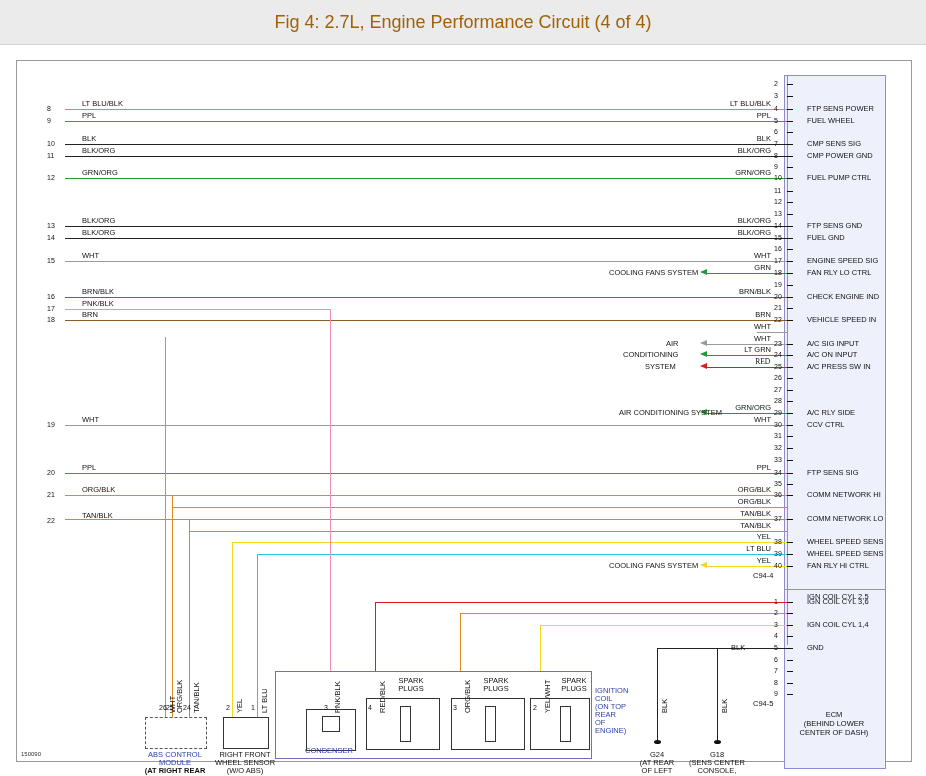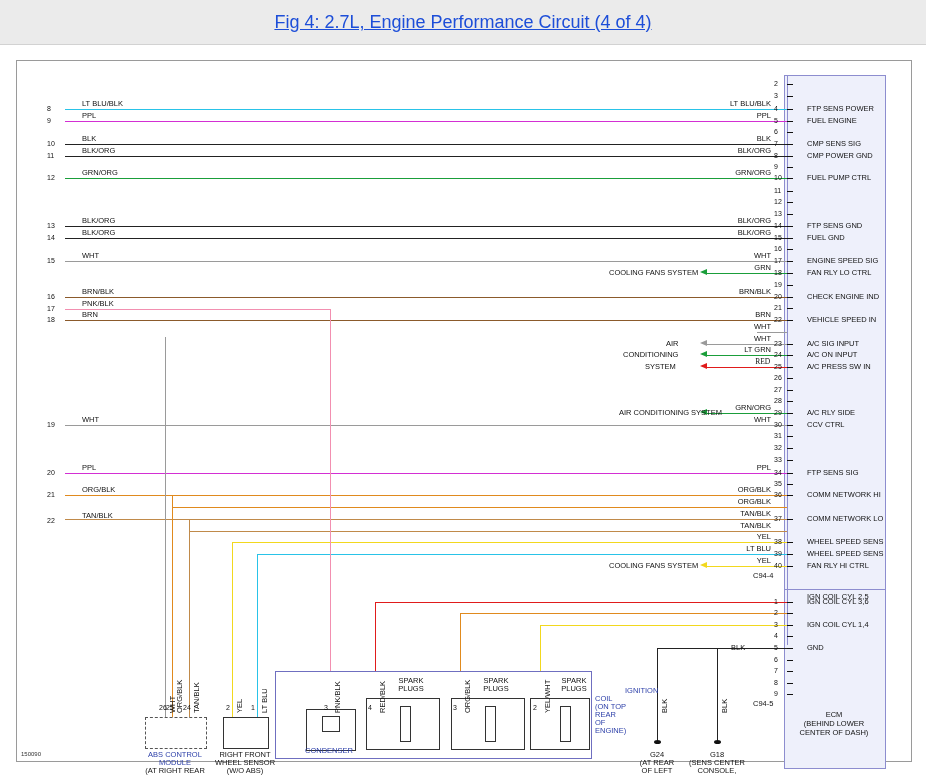--- a/index.html
+++ b/index.html
@@ -1,19 +1,19 @@
 <!DOCTYPE html>
 <html><head>
 <meta charset="utf-8">
 <style>
   html,body{margin:0;padding:0;background:#ffffff;}
   body{width:926px;height:776px;font-family:"Liberation Sans",sans-serif;overflow:hidden;}
   #root{position:relative;width:926px;height:776px;}
   .titlebar{position:absolute;left:0;top:0;width:926px;height:44px;background:#ebebeb;border-bottom:1px solid #d2d2d2;}
-  .titlebar .t{position:absolute;left:0;top:0;width:926px;line-height:44px;text-align:center;font-size:18px;color:#1d4ed8;text-decoration:underline;}
+  .titlebar .t{position:absolute;left:0;top:0;width:926px;line-height:44px;text-align:center;font-size:18px;color:#a16207;}
   .canvas{position:absolute;left:16px;top:60px;width:894px;height:700px;background:#fff;border:1px solid #9a9a9a;}
   .lbl{position:absolute;font-size:7.5px;color:#111;white-space:nowrap;line-height:8px;}
   .lbl.blue{color:#2b3ea8;}
   .num{position:absolute;font-size:7px;color:#111;white-space:nowrap;line-height:7px;}
   .wire{position:absolute;height:0;border-top-width:1.1px;border-top-style:solid;}
   .vwire{position:absolute;width:0;border-left-width:1.1px;border-left-style:solid;}
   .ecm{position:absolute;border:1px solid #8d8dcf;background:#eef0fb;}
   .dashbox{position:absolute;border:1px dashed #555;}
   .solidbox{position:absolute;border:1px solid #333;background:#fff;}
   .ignbox{position:absolute;border:1.5px solid #6f6fc0;background:#fff;}
@@ -166,21 +166,21 @@
       <div class="lbl" style="left: 739.812px; top: 496px;">YEL</div>
       <div class="num" style="left: 757px; top: 19px;">2</div>
       <div class="tick" style="left: 770px; top: 23px; width: 6px; height: 1px;"></div>
       <div class="num" style="left: 757px; top: 31px;">3</div>
       <div class="tick" style="left: 770px; top: 35px; width: 6px; height: 1px;"></div>
       <div class="num" style="left: 757px; top: 44px;">4</div>
       <div class="tick" style="left: 770px; top: 48px; width: 6px; height: 1px;"></div>
       <div class="lbl" style="left: 790px; top: 44px;">FTP SENS POWER</div>
       <div class="num" style="left: 757px; top: 56px;">5</div>
       <div class="tick" style="left: 770px; top: 60px; width: 6px; height: 1px;"></div>
-      <div class="lbl" style="left: 790px; top: 56px;">FUEL ENGINE</div>
+      <div class="lbl" style="left: 790px; top: 56px;">FUEL WHEEL</div>
       <div class="num" style="left: 757px; top: 67px;">6</div>
       <div class="tick" style="left: 770px; top: 71px; width: 6px; height: 1px;"></div>
       <div class="num" style="left: 757px; top: 79px;">7</div>
       <div class="tick" style="left: 770px; top: 83px; width: 6px; height: 1px;"></div>
       <div class="lbl" style="left: 790px; top: 79px;">CMP SENS SIG</div>
       <div class="num" style="left: 757px; top: 91px;">8</div>
       <div class="tick" style="left: 770px; top: 95px; width: 6px; height: 1px;"></div>
       <div class="lbl" style="left: 790px; top: 91px;">CMP POWER GND</div>
       <div class="num" style="left: 757px; top: 102px;">9</div>
       <div class="tick" style="left: 770px; top: 106px; width: 6px; height: 1px;"></div>
@@ -292,39 +292,39 @@
       <div class="lbl cent" style="left: 767px; top: 659px; width: 100px;">(BEHIND LOWER</div>
       <div class="lbl cent" style="left: 767px; top: 668px; width: 100px;">CENTER OF DASH)</div>
       <div class="lbl" style="left: 592px; top: 208px;">COOLING FANS SYSTEM</div>
       <div class="lbl" style="left: 649px; top: 279px;">AIR</div>
       <div class="lbl" style="left: 606px; top: 290px;">CONDITIONING</div>
       <div class="lbl" style="left: 628px; top: 302px;">SYSTEM</div>
       <div class="lbl" style="left: 602px; top: 348px;">AIR CONDITIONING SYSTEM</div>
       <div class="lbl" style="left: 592px; top: 501px;">COOLING FANS SYSTEM</div>
       <div class="lbl cent" style="left: 108px; top: 690px; width: 100px; color: rgb(43, 62, 168);">ABS CONTROL</div>
       <div class="lbl cent" style="left: 108px; top: 698px; width: 100px; color: rgb(43, 62, 168);">MODULE</div>
-      <div class="lbl cent" style="left: 108px; top: 706px; width: 100px;">(AT RIGHT REAR</div>
+      <div class="lbl cent" style="left: 108px; top: 706px; width: 100px; font-weight: bold;">(AT RIGHT REAR</div>
       <div class="lbl cent" style="left: 108px; top: 714px; width: 100px;">SIDE OF ENGINE</div>
       <div class="rot" style="left: 151px; top: 652px;">WHT</div>
       <div class="num" style="left: 142px; top: 643px;">26</div>
       <div class="rot" style="left: 158px; top: 652px;">ORG/BLK</div>
       <div class="num" style="left: 149px; top: 643px;">25</div>
       <div class="rot" style="left: 175px; top: 652px;">TAN/BLK</div>
       <div class="num" style="left: 166px; top: 643px;">24</div>
       <div class="lbl cent" style="left: 186px; top: 690px; width: 84px;">RIGHT FRONT</div>
       <div class="lbl cent" style="left: 186px; top: 698px; width: 84px;">WHEEL SENSOR</div>
       <div class="lbl cent" style="left: 186px; top: 706px; width: 84px;">(W/O ABS)</div>
       <div class="lbl cent" style="left: 186px; top: 714px; width: 84px;">(RIGHT FRONT</div>
       <div class="rot" style="left: 218px; top: 652px;">YEL</div>
       <div class="num" style="left: 209px; top: 643px;">2</div>
       <div class="rot" style="left: 243px; top: 652px;">LT BLU</div>
       <div class="num" style="left: 234px; top: 643px;">1</div>
       <div class="rot" style="left: 316px; top: 652px;">PNK/BLK</div>
       <div class="num" style="left: 307px; top: 643px;">3</div>
-      <div class="lbl blue" style="left: 608px; top: 626px;">IGNITION</div>
+      <div class="lbl blue" style="left: 578px; top: 626px;">IGNITION</div>
       <div class="lbl blue" style="left: 578px; top: 634px;">COIL</div>
       <div class="lbl blue" style="left: 578px; top: 642px;">(ON TOP</div>
       <div class="lbl blue" style="left: 578px; top: 650px;">REAR</div>
       <div class="lbl blue" style="left: 578px; top: 658px;">OF</div>
       <div class="lbl blue" style="left: 578px; top: 666px;">ENGINE)</div>
       <div class="lbl blue" style="left: 288px; top: 686px;">CONDENSER</div>
       <div class="lbl cent" style="left: 377px; top: 616px; width: 34px;">SPARK</div>
       <div class="lbl cent" style="left: 377px; top: 624px; width: 34px;">PLUGS</div>
       <div class="lbl cent" style="left: 462px; top: 616px; width: 34px;">SPARK</div>
       <div class="lbl cent" style="left: 462px; top: 624px; width: 34px;">PLUGS</div>

